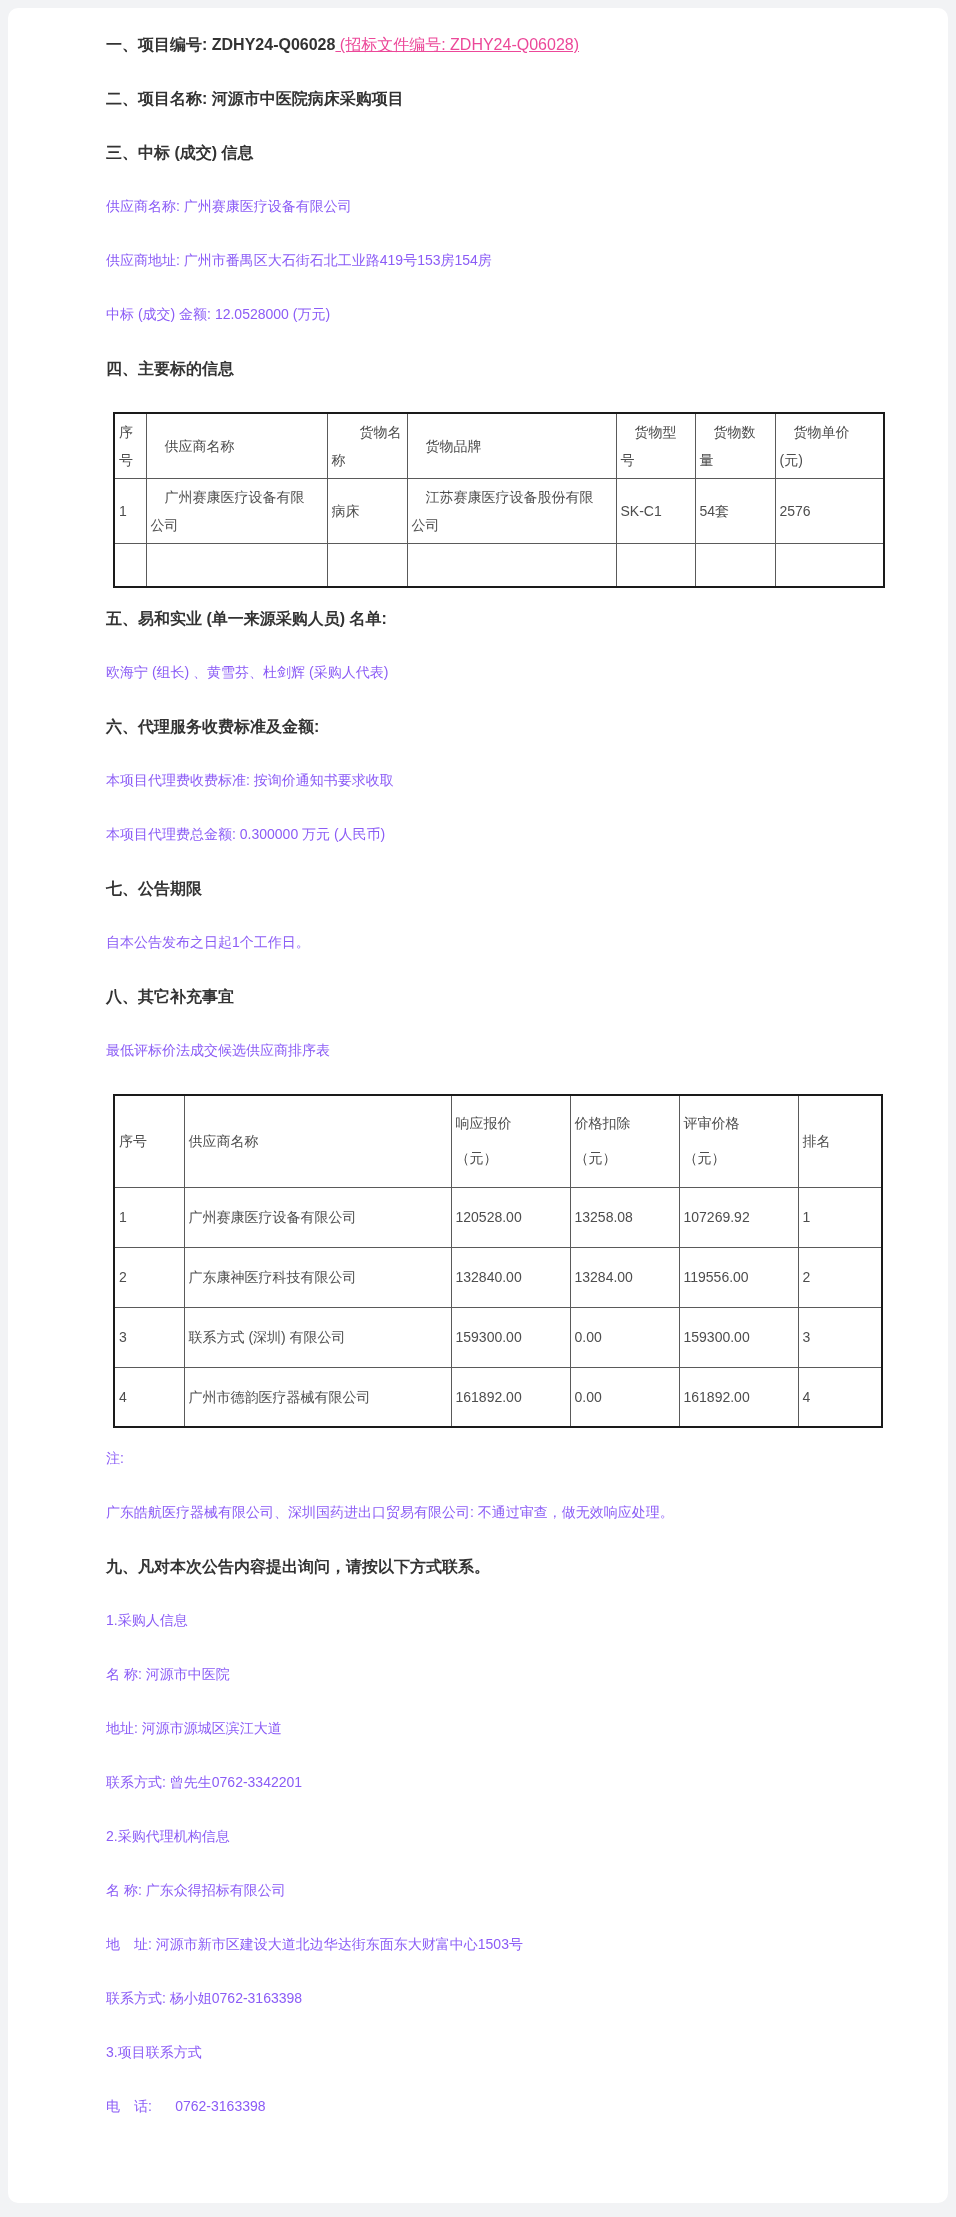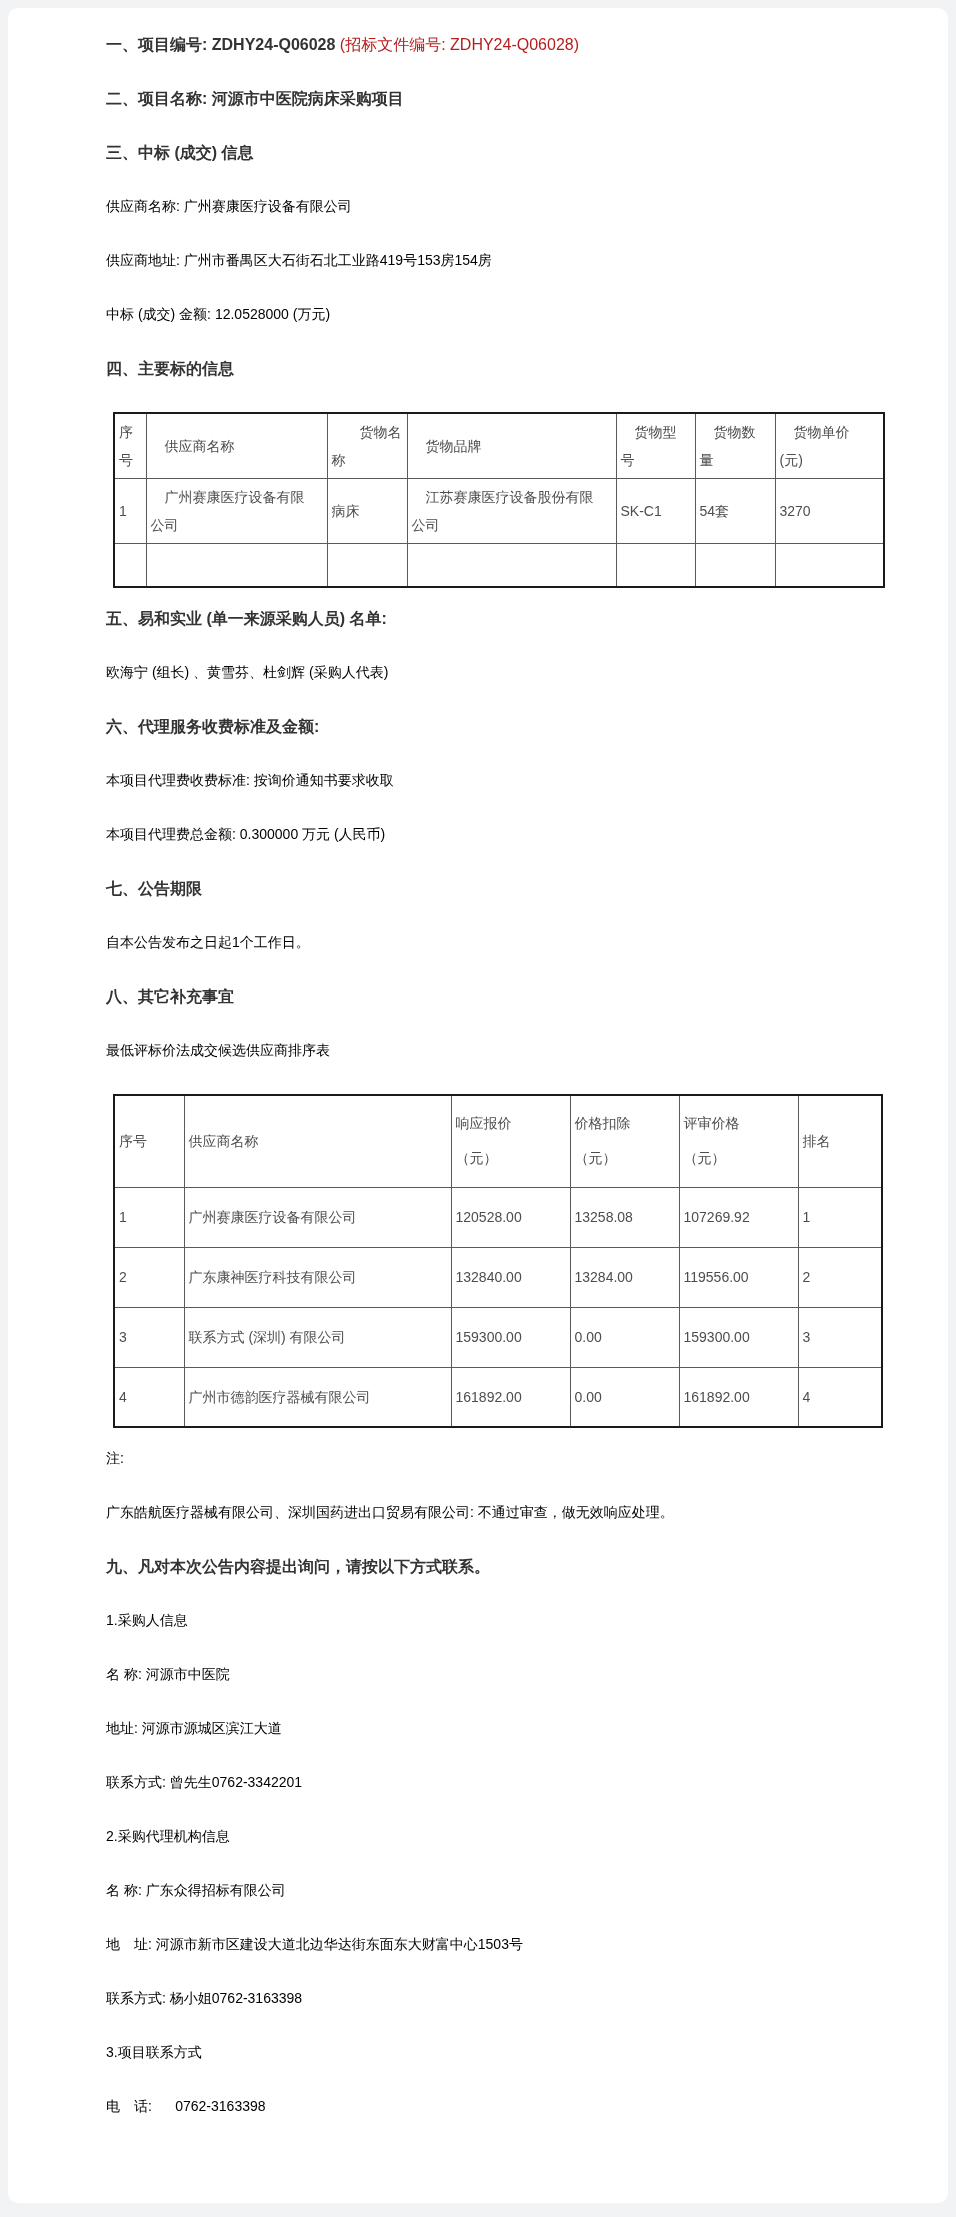--- a/index.html
+++ b/index.html
@@ -3,28 +3,28 @@
 <meta charset="utf-8">
 <style>
   * { margin:0; padding:0; box-sizing:border-box; }
   html,body { background:#f2f3f5; }
   body { font-family:"Liberation Sans","DejaVu Sans",sans-serif; }
   .sheet {
     width:940px; margin:8px auto; background:#ffffff; border-radius:10px;
     padding:26px 46px 40px 98px; min-height:2195px;
   }
   p.line {
-    font-size:14px; line-height:20px; color:#000000;
+    font-size:14px; line-height:20px; color:#8b5cf6;
     margin:0 0 34px 0; white-space:pre-wrap;
   }
   p.head {
     font-size:16px; line-height:22px; color:#333333; font-weight:bold;
     margin:0 0 32px 0; white-space:pre-wrap;
   }
-  p.head .note { font-weight:normal; color:#b91c1c; }
+  p.head .note { font-weight:normal; color:#ec4899;text-decoration:underline; }
   table.t {
     border-collapse:collapse; table-layout:fixed;
     margin:0 0 20px 7px; border:2px solid #1a1a1a;
   }
   table.t th, table.t td {
     border:1px solid #5a5a5a; font-weight:normal; vertical-align:middle;
     white-space:pre-wrap; font-size:14px; color:#4d4d4d;
     padding:2px 4px; text-align:left; overflow:hidden;
   }
   table.t1 { width:770px; }
@@ -84,21 +84,21 @@
       </tr>
       <tr class="r1">
         <td>1</td>
         <td>　广州赛康医疗设备有限
 公司</td>
         <td>病床</td>
         <td>　江苏赛康医疗设备股份有限
 公司</td>
         <td class="c">SK-C1</td>
         <td class="c">54套</td>
-        <td class="c">3270</td>
+        <td class="c">2576</td>
       </tr>
       <tr class="rEmpty">
         <td></td>
         <td></td>
         <td></td>
         <td></td>
         <td></td>
         <td></td>
         <td></td>
       </tr>

